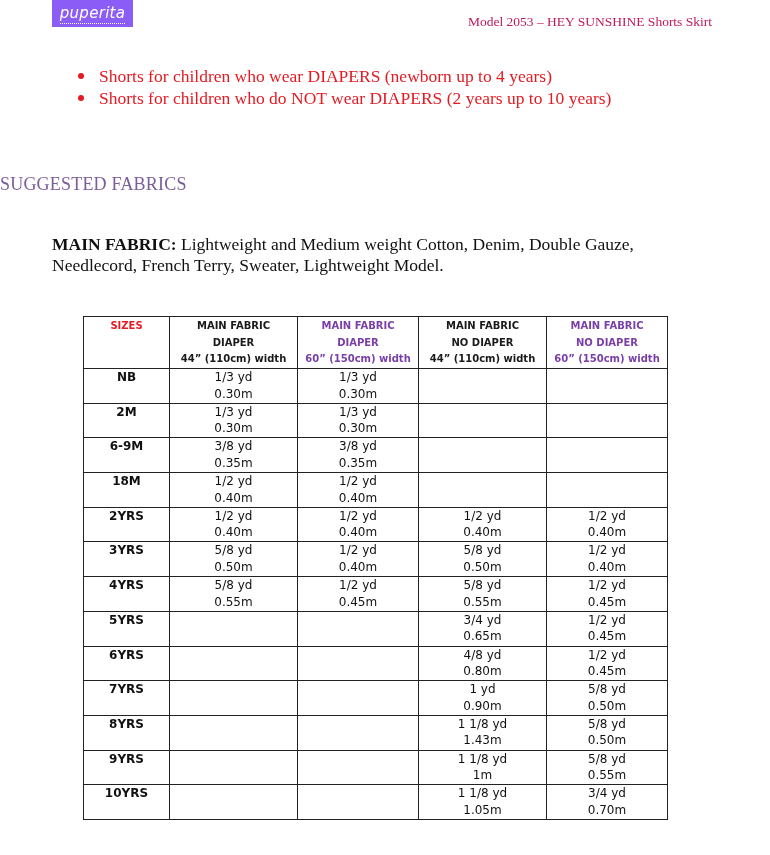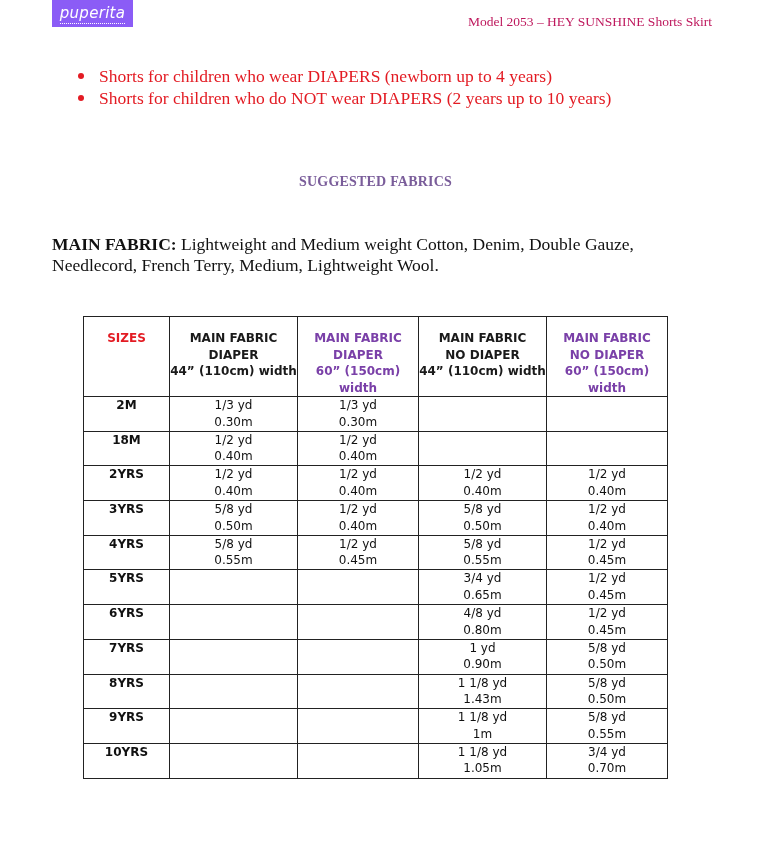--- a/index.html
+++ b/index.html
@@ -3,51 +3,51 @@
   <meta charset="utf-8">
   <style>
     html, body { margin: 0; padding: 0; background: #ffffff; }
     body { width: 770px; height: 855px; position: relative; overflow: hidden; font-family: "Liberation Serif", serif; color: #111; }
     .logo { position: absolute; left: 52px; top: 0; width: 81px; height: 27px; background: #8b5cf6; color: #fff; font-family: "DejaVu Sans", sans-serif; font-size: 15px; line-height: 26px; text-align: center; letter-spacing: 0.3px; font-style: italic; }
     .logo span { border-bottom: 1px dotted #fff; padding-bottom: 1px; }
     .model-title { position: absolute; left: 468px; top: 14px; font-size: 13.5px; color: #be185d; white-space: nowrap; }
     .bullets { position: absolute; left: 76px; top: 63px; margin: 2px; padding: 0; list-style: none; }
     .bullets li { position: relative; padding-left: 21px; color: #e31b23; font-size: 17.5px; line-height: 22px; white-space: nowrap; }
     .bullets li .dot { position: absolute; left: 0; top: 8px; width: 6px; height: 6px; border-radius: 50%; background: #e31b23; }
-    .section-title { position: absolute; left: 0; width: 751px; top: 174px; text-align: center; color: #7a5d9a; font-weight: bold; font-size: 14px; letter-spacing: 0.2px; }
+    .section-title { position: absolute; left: 0; width: 751px; top: 174px; color: #7a5d9a; font-weight: normal; font-size: 18px; letter-spacing: 0.2px; }
     .main-fabric { position: absolute; left: 52px; top: 234px; width: 640px; font-size: 17.5px; line-height: 21px; color: #111; }
     .main-fabric b { font-weight: bold; text-align: center; }
     table.sizes { position: absolute; left: 83px; top: 316px; border-collapse: collapse; font-family: "DejaVu Sans", sans-serif; font-size: 12px; table-layout: fixed; }
     table.sizes td, table.sizes th { border: 1px solid #222; padding: 0; vertical-align: top; text-align: center; line-height: 16.5px; }
     table.sizes col.c0 { width: 86px; }
     table.sizes col.c1 { width: 128px; }
     table.sizes col.c2 { width: 121px; }
     table.sizes col.c3 { width: 128px; }
     table.sizes col.c4 { width: 121px; }
-    table.sizes th { height: 50px; font-weight: bold; font-size: 12px; padding-top: 13px; }
+    table.sizes th { height: 50px; font-weight: bold; font-size: 10px; padding-top: 1px; }
     th.sizes-head { text-align: left; color: #e31b23; padding-left: 3px; }
     th.dark { color: #1a1a1a; }
     th.purple { color: #7a40a8; }
     td.size { font-weight: bold; height: 33.7px; }
     .line { display: block; }
   </style>
 </head>
 <body>
 
 <div class="logo"><span>puperita</span></div>
 <div class="model-title">Model 2053 – HEY SUNSHINE Shorts Skirt</div>
 
 <ul class="bullets">
   <li><span class="dot"></span><span>Shorts for children who wear DIAPERS (newborn up to 4 years)</span></li>
   <li><span class="dot"></span><span>Shorts for children who do NOT wear DIAPERS (2 years up to 10 years)</span></li>
 </ul>
 
 <div class="section-title">SUGGESTED FABRICS</div>
 
-<div class="main-fabric"><b>MAIN FABRIC:</b><span> Lightweight and Medium weight Cotton, Denim, Double Gauze, Needlecord, French Terry, Medium, Lightweight Wool.</span></div>
+<div class="main-fabric"><b>MAIN FABRIC:</b><span> Lightweight and Medium weight Cotton, Denim, Double Gauze, Needlecord, French Terry, Sweater, Lightweight Model.</span></div>
 
 <table class="sizes">
   <colgroup>
       <col class="c0">
       <col class="c1">
       <col class="c2">
       <col class="c3">
       <col class="c4">
     </colgroup>
   <thead>
@@ -72,39 +72,77 @@
         </th>
         <th class="purple">
           <span class="line">MAIN FABRIC</span>
           <span class="line">NO DIAPER</span>
           <span class="line">60” (150cm) width</span>
         </th>
       </tr>
   </thead>
   <tbody id="tbody">
       <tr>
-        <td class="size">2M</td>
+        <td class="size">NB</td>
         <td>
           <span class="line">1/3 yd</span>
           <span class="line">0.30m</span>
         </td>
         <td>
           <span class="line">1/3 yd</span>
           <span class="line">0.30m</span>
         </td>
         <td>
           <span class="line">&nbsp;</span>
           <span class="line">&nbsp;</span>
         </td>
         <td>
           <span class="line">&nbsp;</span>
           <span class="line">&nbsp;</span>
         </td>
       </tr>
       <tr>
+        <td class="size">2M</td>
+        <td>
+          <span class="line">1/3 yd</span>
+          <span class="line">0.30m</span>
+        </td>
+        <td>
+          <span class="line">1/3 yd</span>
+          <span class="line">0.30m</span>
+        </td>
+        <td>
+          <span class="line">&nbsp;</span>
+          <span class="line">&nbsp;</span>
+        </td>
+        <td>
+          <span class="line">&nbsp;</span>
+          <span class="line">&nbsp;</span>
+        </td>
+      </tr>
+      <tr>
+        <td class="size">6-9M</td>
+        <td>
+          <span class="line">3/8 yd</span>
+          <span class="line">0.35m</span>
+        </td>
+        <td>
+          <span class="line">3/8 yd</span>
+          <span class="line">0.35m</span>
+        </td>
+        <td>
+          <span class="line">&nbsp;</span>
+          <span class="line">&nbsp;</span>
+        </td>
+        <td>
+          <span class="line">&nbsp;</span>
+          <span class="line">&nbsp;</span>
+        </td>
+      </tr>
+      <tr>
         <td class="size">18M</td>
         <td>
           <span class="line">1/2 yd</span>
           <span class="line">0.40m</span>
         </td>
         <td>
           <span class="line">1/2 yd</span>
           <span class="line">0.40m</span>
         </td>
         <td>

